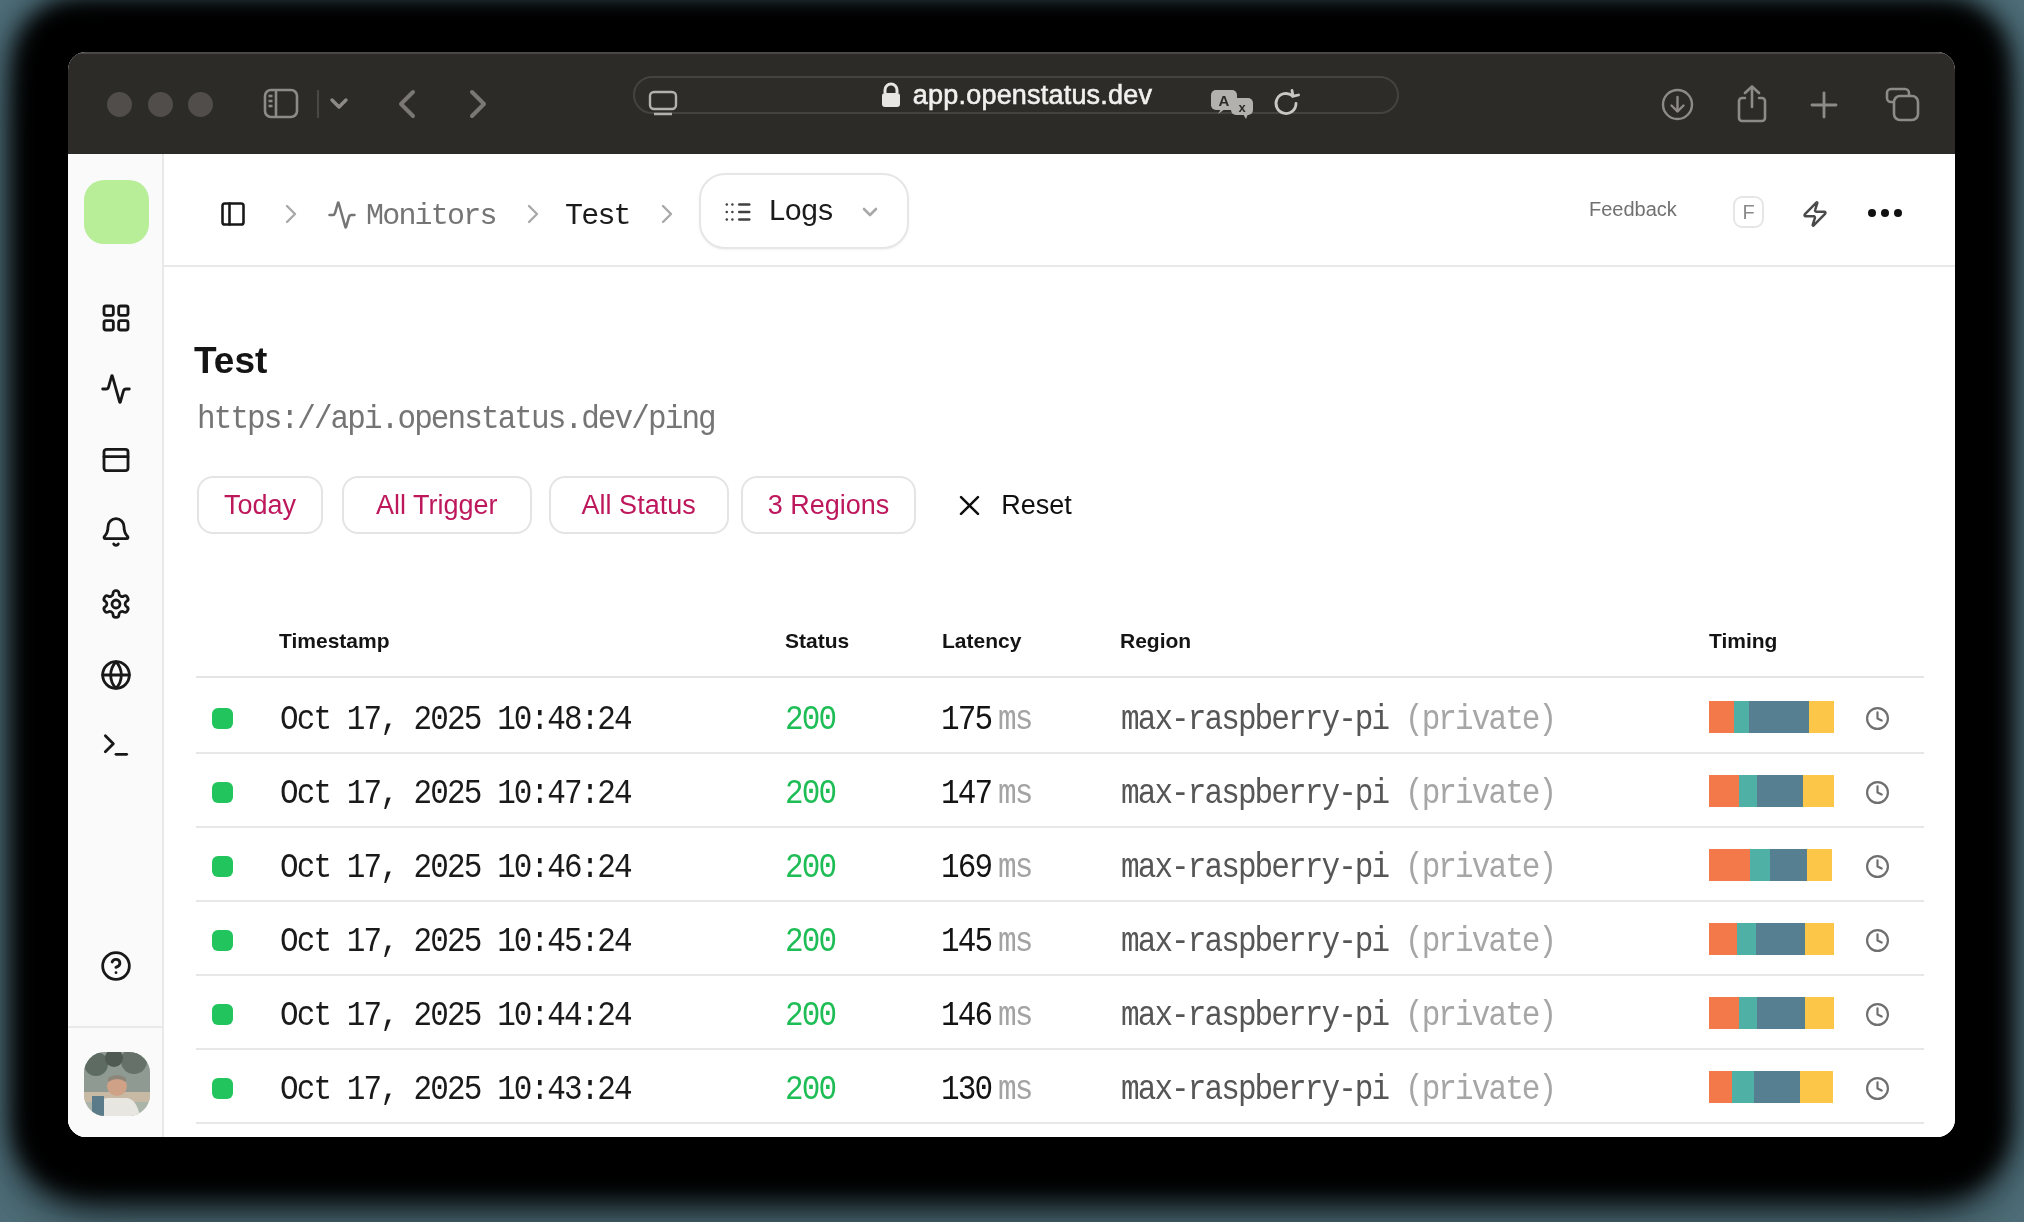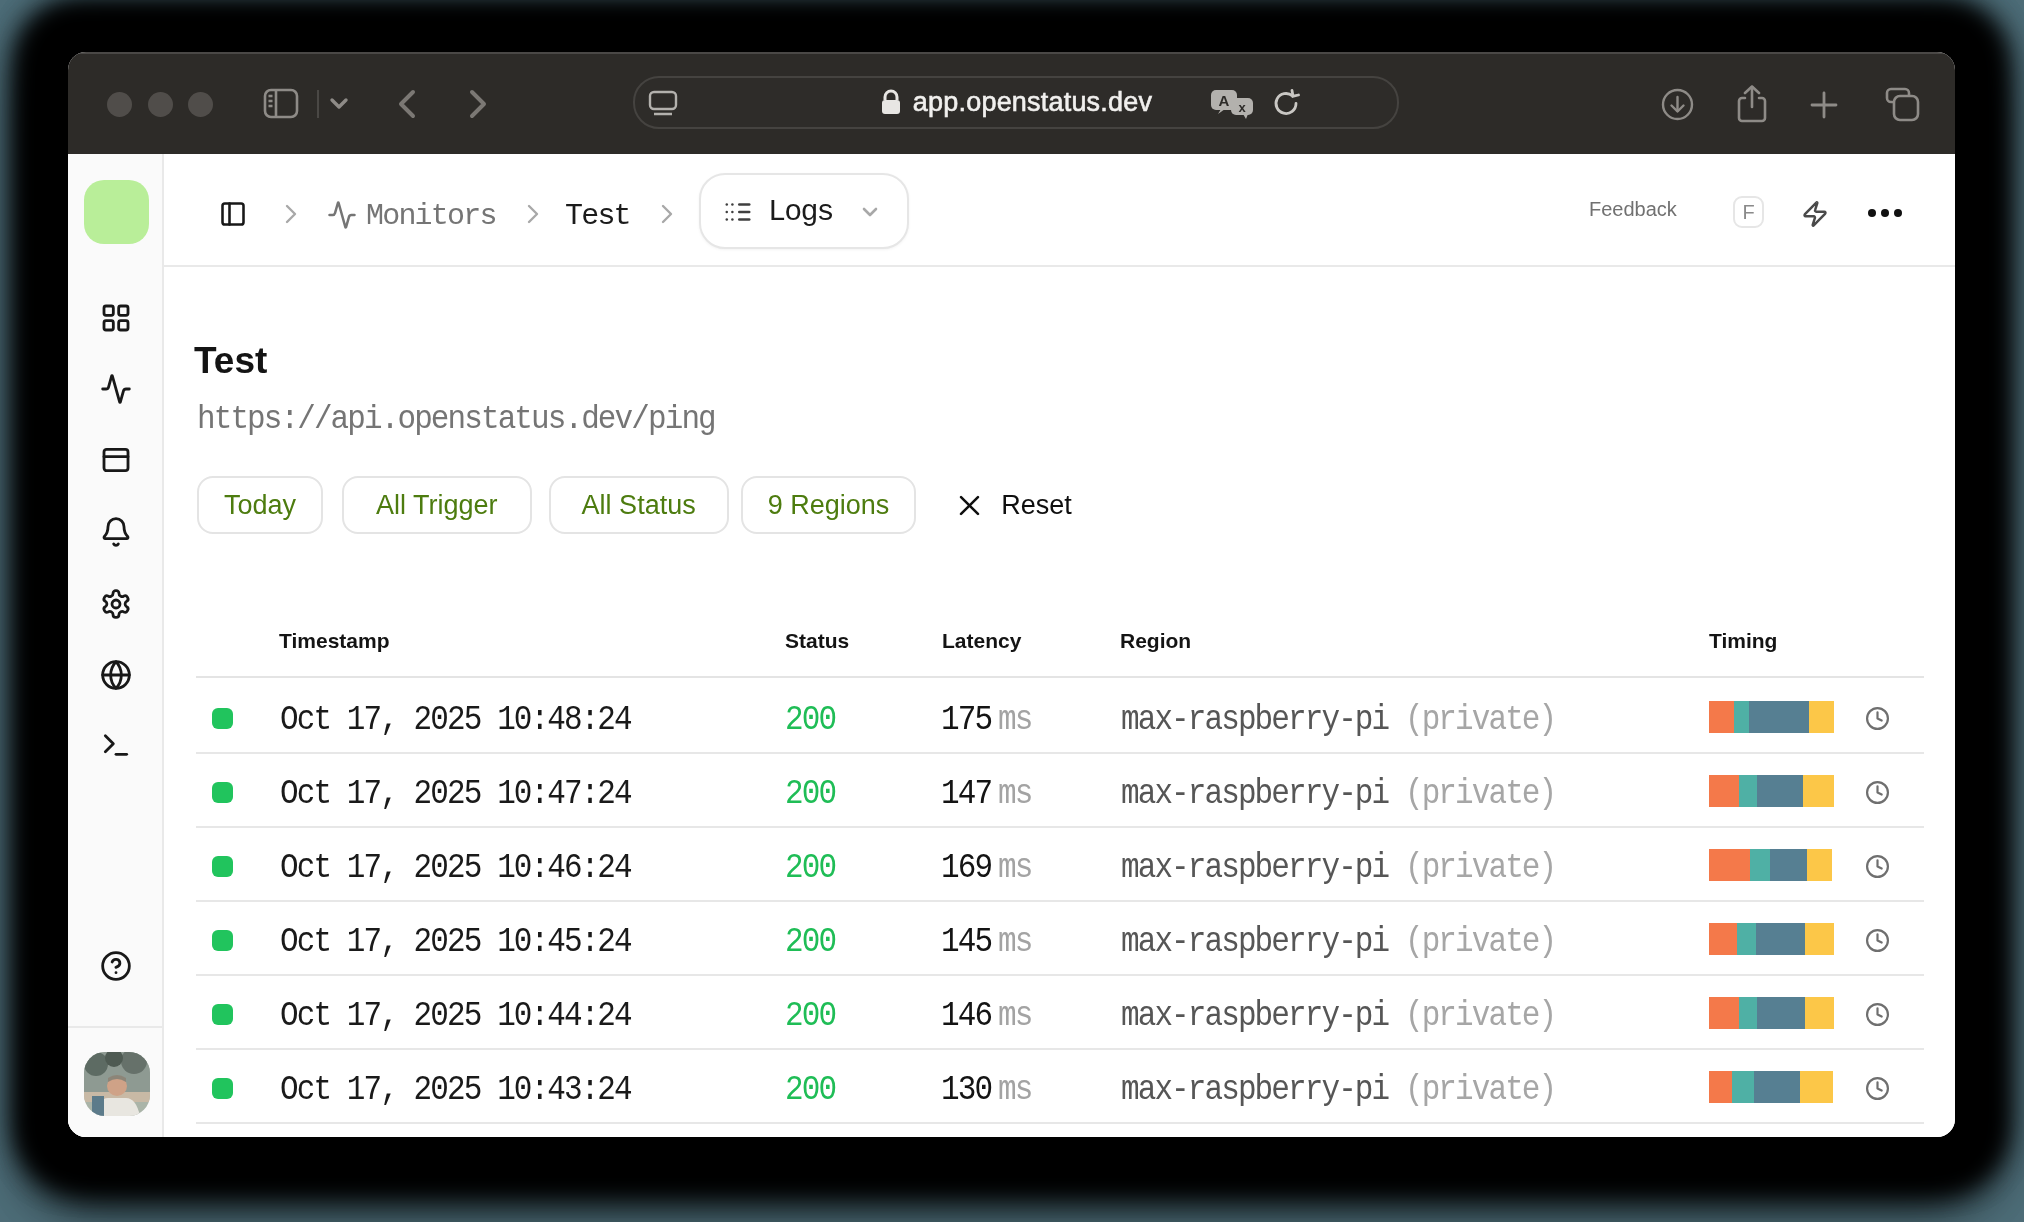--- a/index.html
+++ b/index.html
@@ -8,21 +8,21 @@
   .mono { font-family:"Liberation Mono", monospace; }
   #win {
     position:absolute; left:68px; top:52px; width:1887px; height:1085px;
     border-radius:18px; background:#fff; overflow:hidden;
     box-shadow: 0 0 30px 45px rgba(0,0,0,0.97), 0 0 30px 45px rgba(0,0,0,0.95), 0 0 30px 42px rgba(0,0,0,0.9), 0 16px 60px 40px rgba(0,0,0,0.8), 0 34px 46px 26px rgba(0,0,0,0.9);
   }
   
   #titlebar { position:absolute; left:0; top:0; width:100%; height:102px; background:#2d2b28; box-shadow: inset 0 2px 0 rgba(255,255,255,0.14); }
   .dot { position:absolute; top:39.5px; width:25px; height:25px; border-radius:50%; background:#504d4a; }
   #urlbar {
-    position:absolute; left:565px; top:24px; width:766px; height:53px;
+    position:absolute; left:565px; top:24px; width:766px; height:38px;
     border:2px solid #454340; border-radius:26px; background:#2e2c29;
   }
   #urltext { position:absolute; left:0; right:0; top:0; bottom:0; display:flex; align-items:center; justify-content:center; gap:11px; color:#f1f0ee; font-size:27px; font-weight:400; letter-spacing:0.2px; -webkit-text-stroke:0.6px #f1f0ee; }
   .tico { position:absolute; }
   
   #app { position:absolute; left:0; top:102px; width:100%; height:983px; background:#fff; }
   #sidebar { position:absolute; left:0; top:0; width:96px; height:983px; background:#fafafa; border-right:2px solid #e9e9e9; }
   #avatarTop { position:absolute; left:16px; top:26px; width:65px; height:64px; border-radius:20px; background:#b9ee99; }
   .sico { position:absolute; left:32px; }
   #sidebarSep { position:absolute; left:0; top:872px; width:94px; height:2px; background:#e9e9e9; }
@@ -32,21 +32,21 @@
   #hdr .crumb-gray { color:#757575; font-size:30px; letter-spacing:-1.8px; }
   #hdr .crumb-dark { color:#1b1b1b; font-size:30px; letter-spacing:-1.8px; }
   #logsBtn { position:absolute; left:535px; top:19px; width:210px; height:76px; border:2px solid #e6e6e6; border-radius:26px; background:#fff; box-shadow:0 1px 3px rgba(0,0,0,0.05); }
   #feedback { position:absolute; left:1425px; top:44px; color:#717171; font-size:20px; }
   #fbadge { position:absolute; left:1569px; top:42px; width:31px; height:32px; border:2px solid #e6e6e6; border-radius:9px; color:#8a8a8a; font-size:20px; display:flex; align-items:center; justify-content:center; background:#fff; }
   
   #content { position:absolute; left:96px; top:113px; width:1791px; height:870px; }
   #h1 { position:absolute; left:30px; top:73px; font-size:37px; font-weight:700; color:#141414; letter-spacing:0; }
   #url2 { position:absolute; left:33px; top:134px; font-size:31px; color:#757575; letter-spacing:-1.9px; transform:scaleY(1.1); transform-origin:left center; }
   #filters { position:absolute; left:33px; top:209px; height:58px; display:flex; align-items:center; }
-  .chip { height:58px; border:2px solid #e4e4e4; border-radius:16px; background:#fff; display:flex; align-items:center; font-size:27px; font-weight:400; color:#4d7c0f; padding:0 25px; letter-spacing:0; }
+  .chip { height:58px; border:2px solid #e4e4e4; border-radius:16px; background:#fff; display:flex; align-items:center; font-size:27px; font-weight:400; color:#be185d; padding:0 25px; letter-spacing:0; }
   #reset { display:flex; align-items:center; gap:17px; font-size:27px; font-weight:400; color:#0f0f0f; margin-left:39px; }
   
   #thead { position:absolute; left:32px; top:358px; width:1728px; height:53px; border-bottom:2px solid #e4e4e4; font-size:21px; font-weight:700; color:#141414; }
   #thead span { position:absolute; bottom:23px; }
   .trow { position:absolute; left:32px; width:1728px; height:74px; border-bottom:2px solid #e7e7e7; }
   .sq { position:absolute; left:16px; top:28px; width:21px; height:21px; border-radius:6px; background:#21c45d; }
   .ts { position:absolute; left:84px; top:22px; font-size:31px; color:#1a1a1a; letter-spacing:-1.9px; transform:scaleY(1.13); }
   .st { position:absolute; left:589px; top:22px; font-size:31px; color:#1fbd56; letter-spacing:-1.9px; transform:scaleY(1.13); }
   .lat { position:absolute; left:745px; top:22px; font-size:31px; color:#141414; letter-spacing:-1.9px; transform:scaleY(1.13); }
   .lat i { font-style:normal; color:#a3a3a3; margin-left:7px; }
@@ -231,21 +231,21 @@
       </svg>
     </div>
 
     <div id="content">
       <div id="h1">Test</div>
       <div id="url2" class="mono">https://api.openstatus.dev/ping</div>
       <div id="filters">
         <div class="chip">Today</div>
         <div class="chip" style="margin-left:19px; padding:0 32px;">All Trigger</div>
         <div class="chip" style="margin-left:17px; padding:0 31px;">All Status</div>
-        <div class="chip" style="margin-left:12px;">9 Regions</div>
+        <div class="chip" style="margin-left:12px;">3 Regions</div>
         <div id="reset">
           <svg width="29" height="29" viewBox="0 0 24 24" fill="none" stroke="#0f0f0f" stroke-width="2.1" stroke-linecap="round">
               <line x1="5" y1="5" x2="19" y2="19"></line>
               <line x1="19" y1="5" x2="5" y2="19"></line>
             </svg>
           <span>Reset</span>
         </div>
       </div>
       <div id="thead">
         <span style="left:83px;">Timestamp</span>

